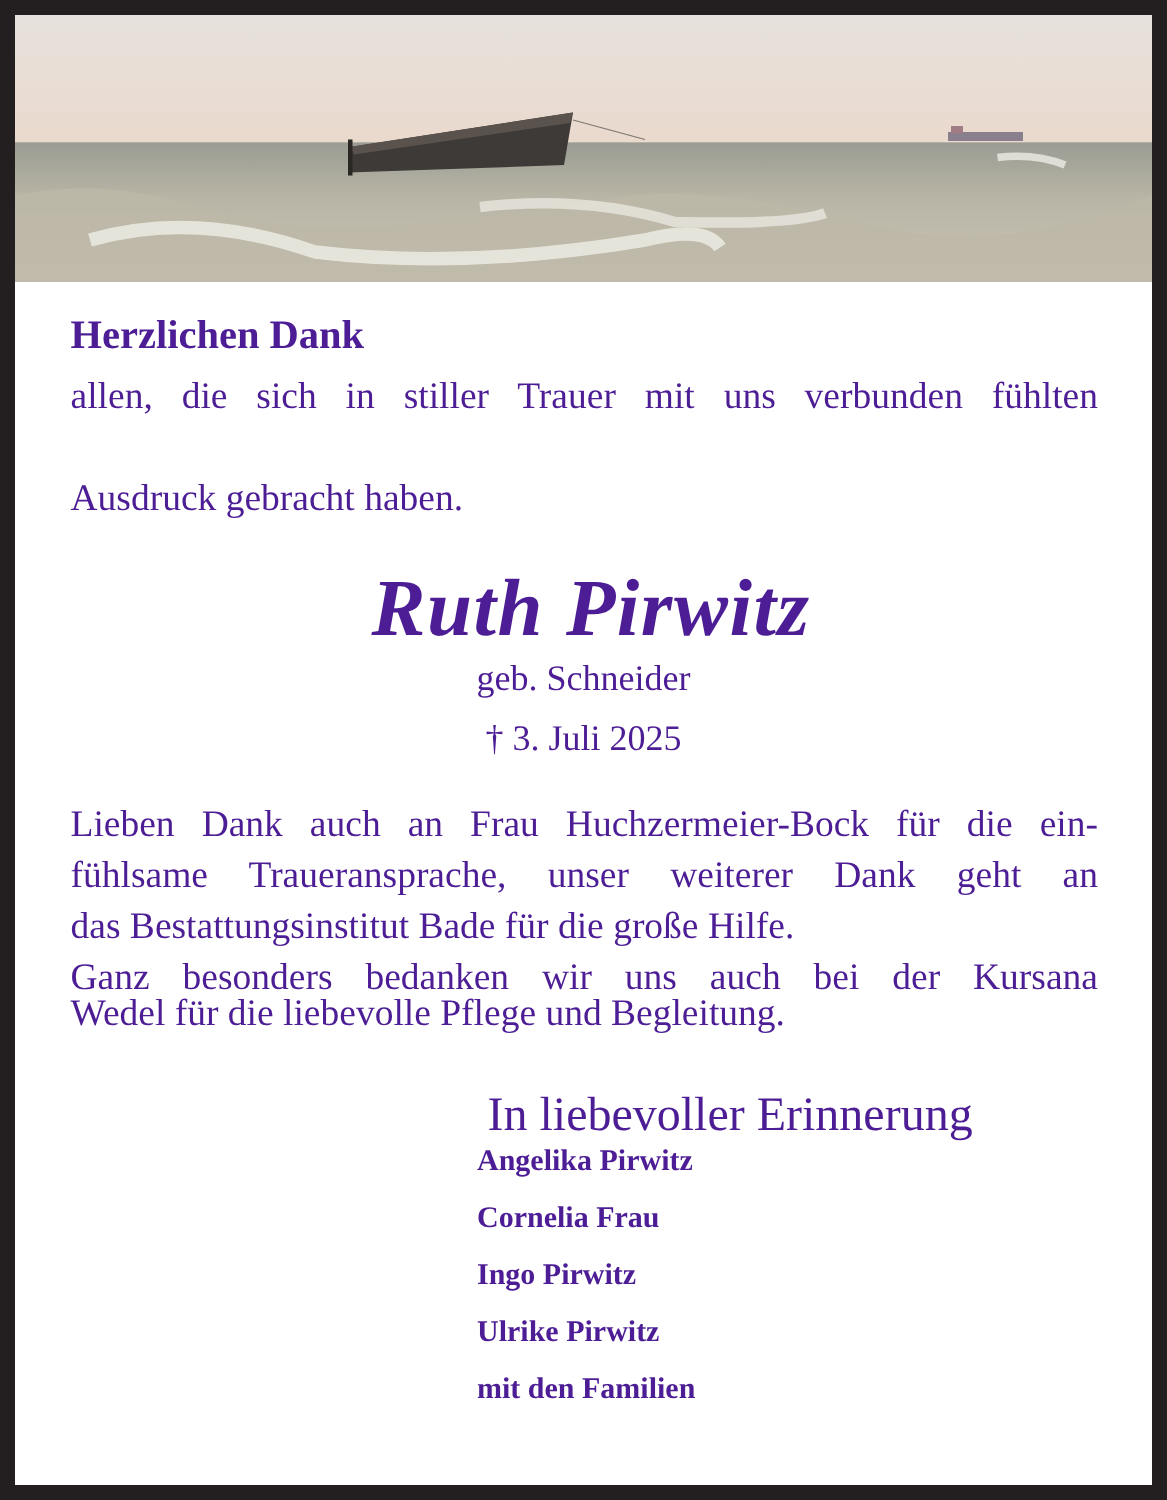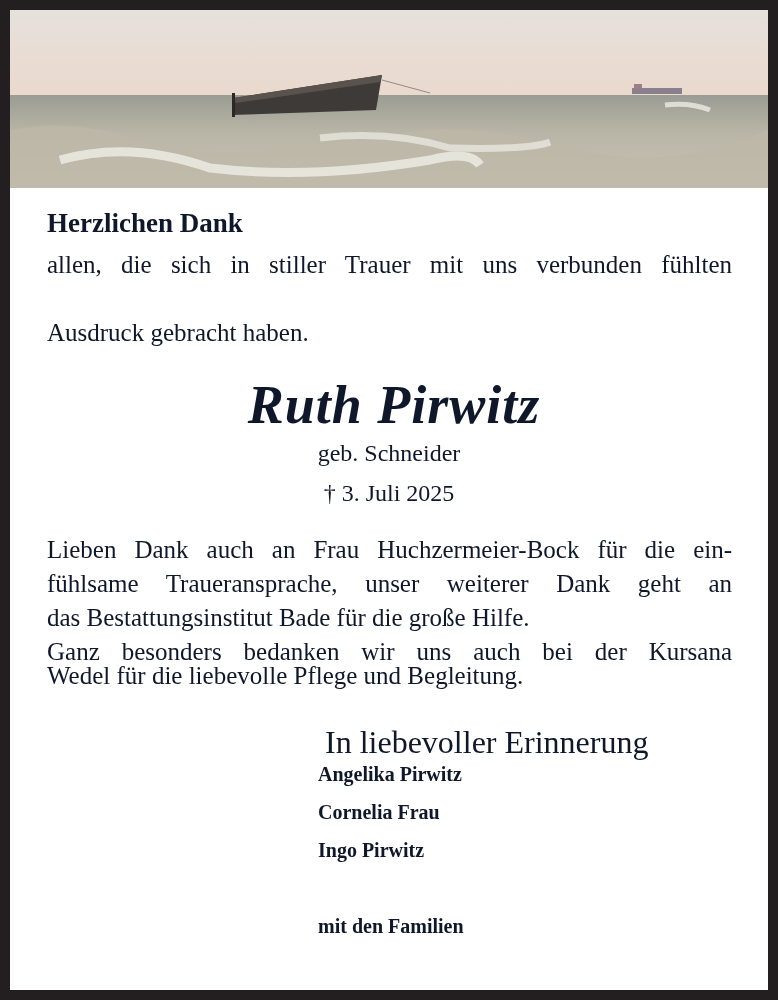--- a/index.html
+++ b/index.html
@@ -1,21 +1,21 @@
 <!DOCTYPE html>
 <html><head>
 <meta charset="utf-8">
 <style>
   html, body { margin:0; padding:0; }
   body { width:778px; height:1000px; background:#231f20; position:relative; overflow:hidden; }
   .card { position:absolute; left:10px; top:10px; width:758px; height:980px; background:#ffffff; overflow:hidden; }
   .photo { position:absolute; left:0; top:0; width:758px; height:178px; overflow:hidden;
     background:linear-gradient(180deg,#e7e1db 0%,#eae3dc 40%,#e9ddd3 47%,#a9a79d 48%,#b7b3a6 60%,#c7c2b4 75%,#a8a496 100%); }
   .photo svg { position:absolute; left:0; top:0; }
-  .t { position:absolute; white-space:nowrap; font-family:"Liberation Serif", serif; color:#0f172a; }
+  .t { position:absolute; white-space:nowrap; font-family:"Liberation Serif", serif; color:#4c1d95; }
   .h1 { left:37px; top:198px; font-size:27px; font-weight:bold; }
   .p { font-size:25px; line-height:34px; left:37px; width:685px; }
   .just { text-align:justify; text-align-last:justify; white-space:nowrap; }
   .name { left:0; width:768px; text-align:center; top:364px; font-size:54px; font-style:italic; font-weight:bold; letter-spacing:1px; }
   .center { left:0; width:758px; text-align:center; font-size:24px; }
   .sig { left:315px; font-size:32px; }
   .sigb { left:308px; font-size:20px; font-weight:bold; }
 </style>
 </head>
 <body>
@@ -62,14 +62,15 @@
   <div class="t p just" style="top:523px;">Lieben Dank auch an Frau Huchzermeier-Bock für die ein-</div>
   <div class="t p just" style="top:557px;">fühlsame Traueransprache, unser weiterer Dank geht an</div>
   <div class="t p" style="top:591px;">das Bestattungsinstitut Bade für die große Hilfe.</div>
   <div class="t p just" style="top:625px;">Ganz besonders bedanken wir uns auch bei der Kursana</div>
   <div class="t p" style="top:649px;">Wedel für die liebevolle Pflege und Begleitung.</div>
 
   <div class="t sig" style="top:714px;">In liebevoller Erinnerung</div>
   <div class="t sigb" style="top:753px;">Angelika Pirwitz</div>
   <div class="t sigb" style="top:791px;">Cornelia Frau</div>
   <div class="t sigb" style="top:829px;">Ingo Pirwitz</div>
+  <div class="t sigb" style="top:867px;">Ulrike Pirwitz</div>
   <div class="t sigb" style="top:905px;">mit den Familien</div>
 </div>
 
 </body></html>

